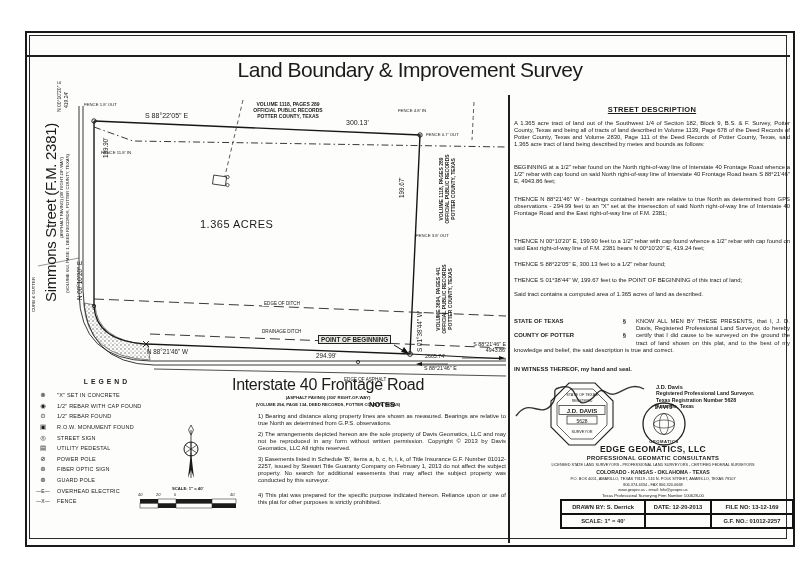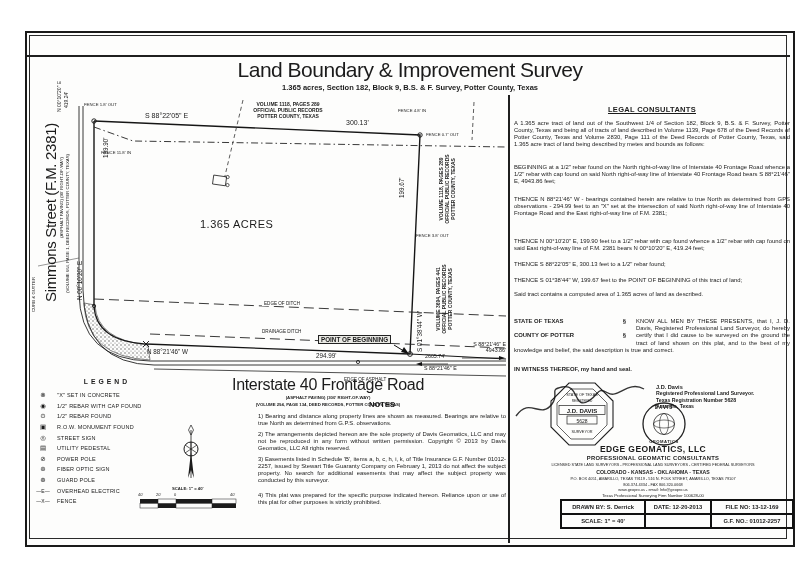--- a/index.html
+++ b/index.html
@@ -131,21 +131,20 @@
       <circle cx="664" cy="424" r="21" fill="none" stroke="#222" stroke-width="1.3"></circle>
       <circle cx="664" cy="424" r="10.5" fill="none" stroke="#222" stroke-width="0.8"></circle>
       <ellipse cx="664" cy="424" rx="4.5" ry="10.5" fill="none" stroke="#222" stroke-width="0.6"></ellipse>
       <ellipse cx="664" cy="424" rx="10.5" ry="4" fill="none" stroke="#222" stroke-width="0.6"></ellipse>
       <text x="664" y="409" text-anchor="middle" font-size="4.6" font-weight="bold" letter-spacing="1" fill="#222">DAVIS</text>
       <text x="664" y="442.5" text-anchor="middle" font-size="4.2" font-weight="bold" letter-spacing="0.5" fill="#222">GEOMATICS</text>
     </g>
   </svg>
 
   <div id="page-title">Land Boundary &amp; Improvement Survey</div>
-  <div id="page-subtitle">1.365 acres, Section 182, Block 9, B.S. &amp; F. Survey, Potter County, Texas</div>
 
   <div class="lbl rot" style="left:31px;top:312px;font-size:4.3px;">CURB &amp; GUTTER</div>
   <div class="lbl rot" style="left:42px;top:302px;font-size:15px;letter-spacing:-0.3px;">Simmons Street (F.M. 2381)</div>
   <div class="lbl rot tiny" style="left:60px;top:238px;">(ASPHALT PAVING) (90' RIGHT-OF-WAY)</div>
   <div class="lbl rot tiny" style="left:66px;top:293px;">(VOLUME 664, PAGE 1, DEED RECORDS, POTTER COUNTY, TEXAS)</div>
   <div class="lbl rot" style="left:56px;top:112px;font-size:5px;">N 00°10'20" E</div>
   <div class="lbl rot" style="left:63px;top:108px;font-size:5px;">419.24'</div>
   <div class="lbl rot brg" style="left:76px;top:300px;">N 00°10'20" E</div>
   <div class="lbl rot brg" style="left:102px;top:158px;">199.90'</div>
 
@@ -248,21 +247,21 @@
       <span style="position: absolute; top: 0px; font-size: 4px; left: 36px;">0</span>
       <span style="position: absolute; top: 0px; font-size: 4px; left: 92px;">40'</span>
     </div>
 
   <div class="lbl b c" style="left:258px;top:400px;width:248px;font-size:7.5px;">NOTES</div>
   <div class="note" style="top:413px;">1) Bearing and distance along property lines are shown as measured.  Bearings are relative to true North as determined from G.P.S. observations.</div>
   <div class="note" style="top:431px;">2) The arrangements depicted hereon are the sole property of Davis Geomatics, LLC and may not be reproduced in any form without written permission. Copyright © 2013 by Davis Geomatics, LLC  All rights reserved.</div>
   <div class="note" style="top:456px;">3) Easements listed in Schedule 'B', items a, b, c, h, i, k, of Title Insurance G.F. Number 01012-2257, issued by Stewart Title Guaranty Company on February 1, 2013 do not affect the subject property. No search for additional easements that may affect the subject property was conducted by this surveyor.</div>
   <div class="note" style="top:492px;">4) This plat was prepared for the specific purpose indicated hereon. Reliance upon or use of this plat for other purposes is strictly prohibited.</div>
 
-  <div class="lbl b c" style="left:514px;top:105px;width:276px;font-size:7.5px;text-decoration:underline;letter-spacing:.3px;">LEGAL CONSULTANTS</div>
+  <div class="lbl b c" style="left:514px;top:105px;width:276px;font-size:7.5px;text-decoration:underline;letter-spacing:.3px;">STREET DESCRIPTION</div>
   <div class="legal-p" style="top:120px;">A 1.365 acre tract of land out of the Southwest 1/4 of Section 182, Block 9, B.S. &amp; F. Survey, Potter County, Texas and being all of tracts of land described in Volume 1139, Page 678 of the Deed Records of Potter County, Texas and Volume 2830, Page 111 of the Deed Records of Potter County, Texas, said 1.365 acre tract of land being described by metes and bounds as follows:</div>
   <div class="legal-p" style="top:164px;">BEGINNING at a 1/2" rebar found on the North right-of-way line of Interstate 40 Frontage Road whence a 1/2" rebar with cap found on said North right-of-way line of Interstate 40 Frontage Road bears S 88°21'46" E, 4943.86 feet;</div>
   <div class="legal-p" style="top:196px;">THENCE N 88°21'46" W - bearings contained herein are relative to true North as determined from GPS observations - 294.99 feet to an "X" set at the intersection of said North right-of-way line of Interstate 40 Frontage Road and the East right-of-way line of F.M. 2381;</div>
   <div class="legal-p" style="top:238px;">THENCE N 00°10'20" E, 199.90 feet to a 1/2" rebar with cap found whence a 1/2" rebar with cap found on said East right-of-way line of F.M. 2381 bears N 00°10'20" E, 419.24 feet;</div>
   <div class="legal-p" style="top:261px;">THENCE S 88°22'05" E, 300.13 feet to a 1/2" rebar found;</div>
   <div class="legal-p" style="top:277px;">THENCE S 01°38'44" W, 199.67 feet to the POINT OF BEGINNING of this tract of land;</div>
   <div class="legal-p" style="top:291px;">Said tract contains a computed area of 1.365 acres of land as described.</div>
 
   <div class="abs" style="left:514px;top:318px;width:276px;font-size:5.9px;line-height:7.2px;">
     <div style="float:left;width:112px;height:26px;padding-right:10px;">

